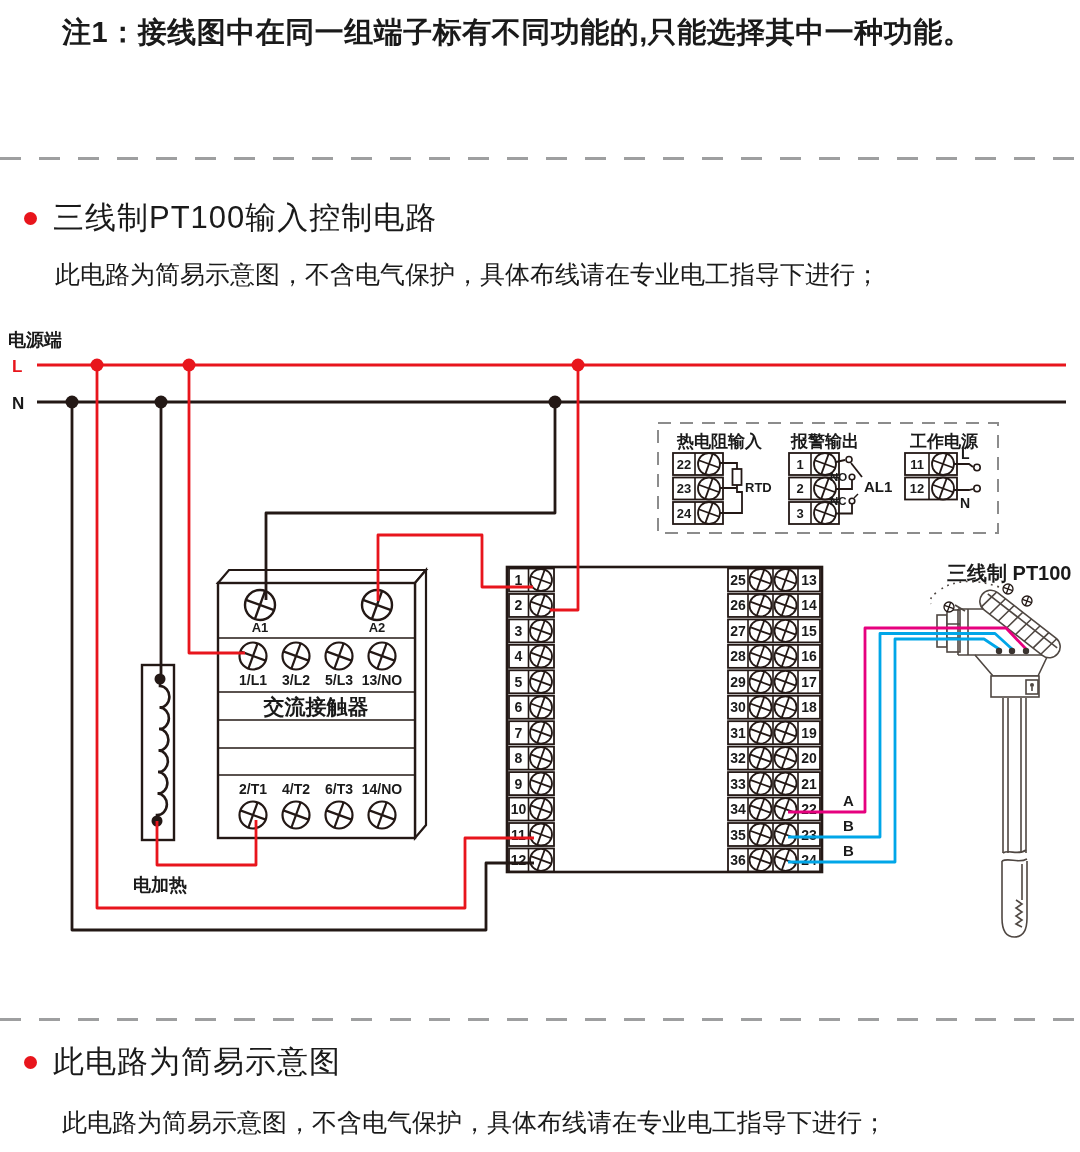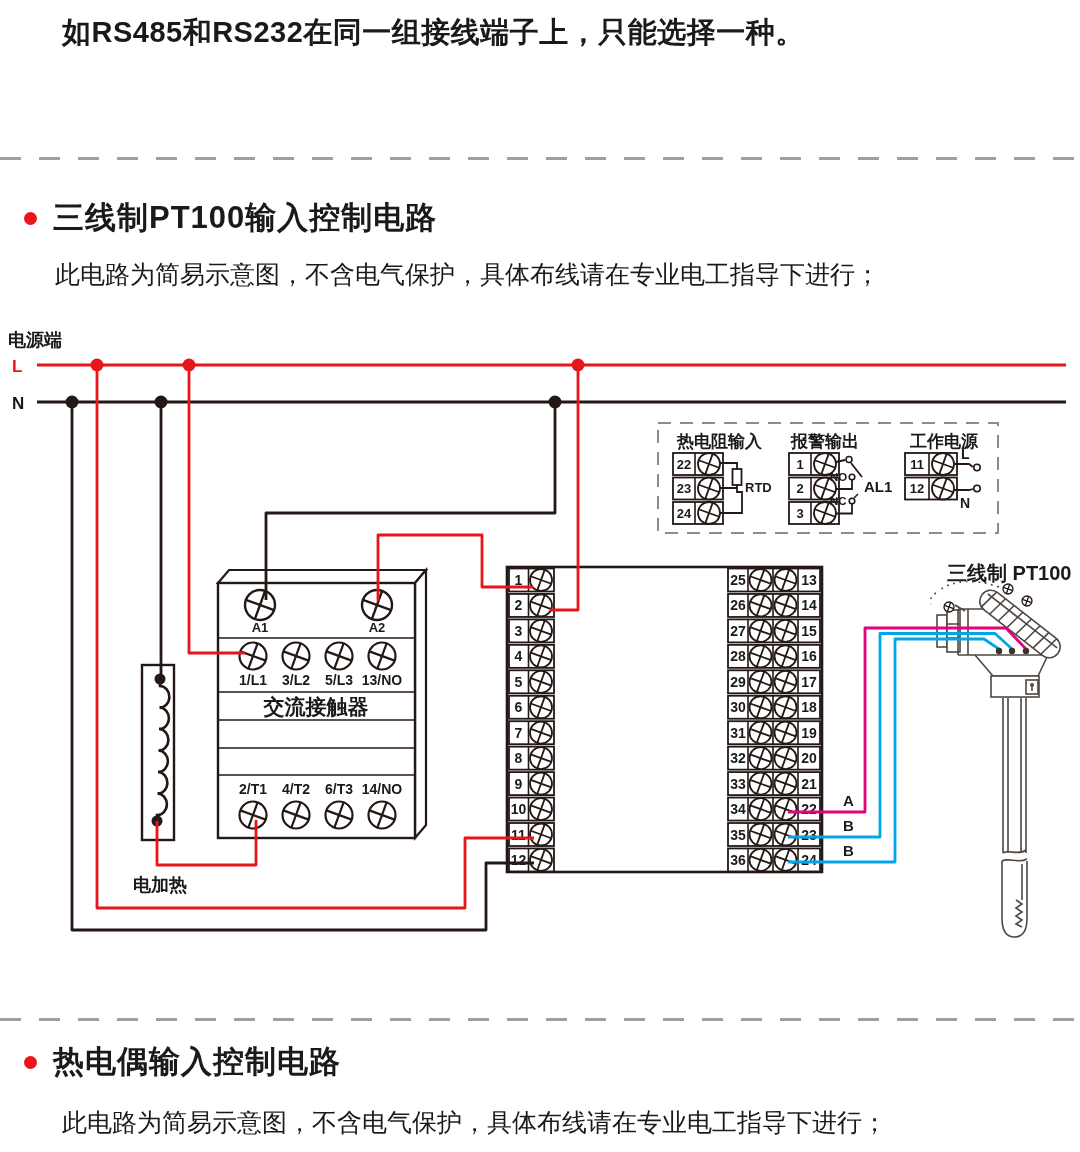--- a/index.html
+++ b/index.html
@@ -12,21 +12,21 @@
     width:1080px;height:1152px;position:relative;overflow:hidden;
     font-family:"Liberation Sans","DejaVu Sans",sans-serif;color:var(--text);
   }
   .abs{position:absolute}
   .note{left:62px;top:12px;font-size:29px;font-weight:700;line-height:41px;letter-spacing:.5px}
   .divider{left:0;width:1080px;height:3px;
     background:repeating-linear-gradient(90deg,var(--gray) 0 21px,transparent 21px 39px)}
   .d1{top:157px}.d2{top:1018px}
   .bullet{width:13px;height:13px;border-radius:50%;background:var(--red)}
   .b1{left:24px;top:212px}.b2{left:24px;top:1056px}
-  .sec-title{font-size:31px;font-weight:700;letter-spacing:1px}
+  .sec-title{font-size:31px;font-weight:400;letter-spacing:1px}
   .st1{left:53px;top:197px}.st2{left:53px;top:1041px}
   .sec-sub{font-size:25px;font-weight:400}
   .ss1{left:55px;top:258px}.ss2{left:62px;top:1106px}
   svg{position:absolute;left:0;top:0}
   svg text{fill:var(--text);font-weight:700;font-family:"Liberation Sans","DejaVu Sans",sans-serif}
   .mid{text-anchor:middle}
   .t22{font-size:21px}.t20{font-size:20px}.t18{font-size:18px}.t17{font-size:17px}
   .t15{font-size:15px}.t14{font-size:14px}.t13{font-size:13px}.t12{font-size:11.5px}
   .lred{fill:var(--red)}
   .ln{stroke:var(--ink);fill:none}
@@ -35,21 +35,21 @@
   .wblu{stroke:var(--blue);fill:none}
   .boxw{fill:#fff;stroke:var(--ink)}
   .sc{fill:#fff;stroke:var(--ink)}
   .sen{stroke:#4f4742;fill:none;stroke-width:1.6}
   .senw{stroke:#4f4742;fill:#fff;stroke-width:1.6}
 </style>
 </head>
 <body>
 
 <div class="abs note">
-  <div>如RS485和RS232在同一组接线端子上，只能选择一种。</div>
+  <div>注1：接线图中在同一组端子标有不同功能的,只能选择其中一种功能。</div>
 </div>
 
 <div class="abs divider d1"></div>
 
 <div class="abs bullet b1"></div>
 <div class="abs sec-title st1">三线制PT100输入控制电路</div>
 <div class="abs sec-sub ss1">此电路为简易示意图，不含电气保护，具体布线请在专业电工指导下进行；</div>
 
 <svg id="cir" width="1080" height="1152" viewBox="0 0 1080 1152">
 
@@ -685,14 +685,14 @@
       <circle cx="1026" cy="651" r="3.2"></circle>
   </g>
 
   <text x="843" y="806" class="t15">A</text>
   <text x="843" y="831" class="t15">B</text>
   <text x="843" y="856" class="t15">B</text>
 </svg>
 
 <div class="abs divider d2"></div>
 <div class="abs bullet b2"></div>
-<div class="abs sec-title st2">热电偶输入控制电路</div>
+<div class="abs sec-title st2">此电路为简易示意图</div>
 <div class="abs sec-sub ss2">此电路为简易示意图，不含电气保护，具体布线请在专业电工指导下进行；</div>
 
 </body></html>

